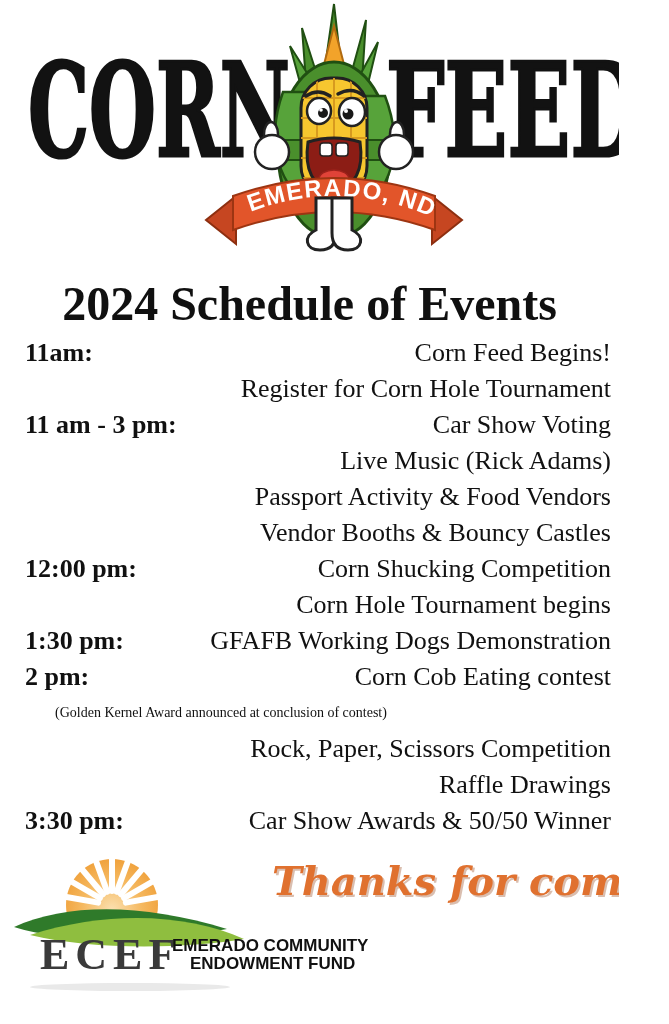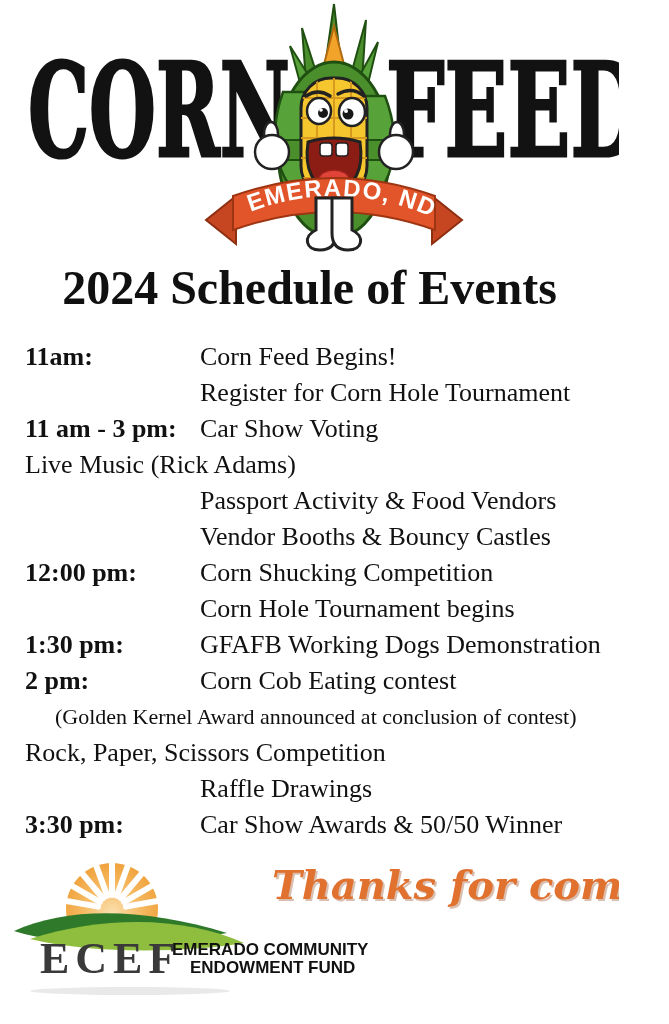--- a/index.html
+++ b/index.html
@@ -4,29 +4,29 @@
 <style>
   html,body{margin:0;padding:0;background:#fff;}
   #page{
     position:relative;width:619px;height:1024px;background:#ffffff;
     overflow:hidden;font-family:"Liberation Serif",serif;color:#111;
   }
   
   #header{position:relative;width:669px;height:258px;}
   
   #title{
-    margin-top:2px;text-align:center;font-size:48px;font-weight:bold;
+    margin-top:18px;text-align:center;font-size:48px;font-weight:bold;
     letter-spacing:0px;line-height:1.15;color:#101010;
   }
   
-  #schedule{margin-top:24px;padding:0 8px 0 25px;}
+  #schedule{margin-top:4px;padding:0 8px 0 25px;}
   .row{display:flex;line-height:36px;font-size:26px;}
   .row .time{width:175px;flex:none;font-weight:bold;}
-  .row .desc{flex:1;}
-  .note{line-height:36px;font-size:22px;padding-left:30px;color:#101010;}
+  .row .desc{flex:1;text-align:right;}
+  .note{line-height:36px;font-size:14px;padding-left:30px;color:#101010;}
   
   #footer{position:relative;margin-top:8px;height:150px;}
   #ecef-logo{position:absolute;left:12px;top:0;}
   #thanks{
     position:absolute;left:272px;top:10px;width:360px;
     font-family:"DejaVu Serif",serif;font-style:italic;font-weight:bold;
     font-size:40px;color:#e0712f;
     text-shadow:2px 2px 0 rgba(150,70,25,0.35);
     white-space:nowrap;
   }

